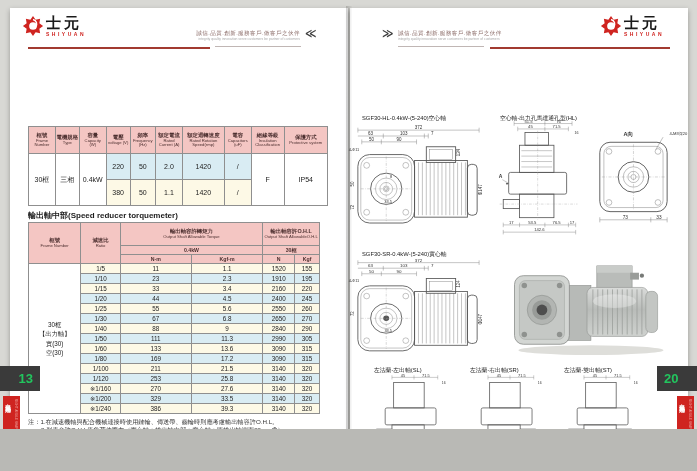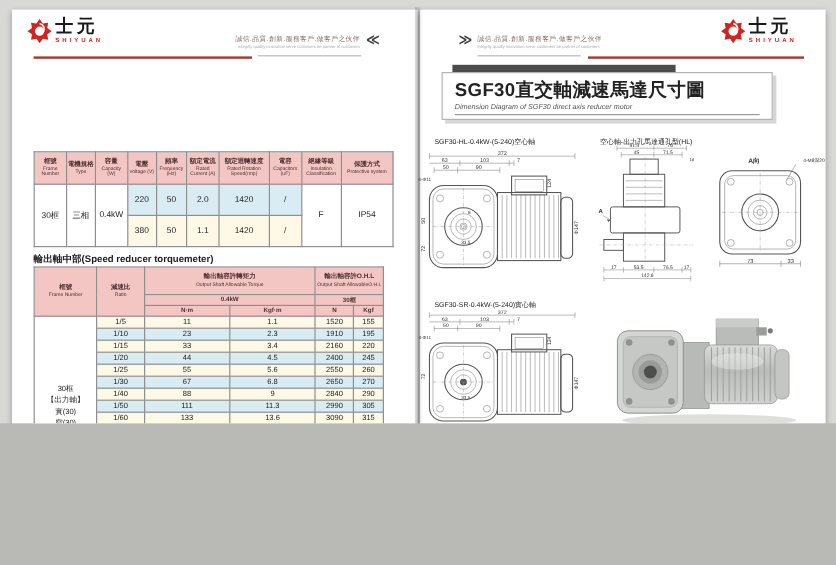--- a/index.html
+++ b/index.html
@@ -1,16 +1,16 @@
 <!DOCTYPE html>
 <html><head>
 <meta charset="utf-8">
 <style>
   html,body{margin:0;padding:0;background:#b9b9b5;}
-  .canvas{position:relative;width:697px;height:353px;background:#d8d8d4;overflow:hidden;
+  .canvas{position:relative;width:697px;height:429px;background:#d8d8d4;overflow:hidden;
           font-family:"Liberation Sans","DejaVu Sans",sans-serif;color:#222;}
   .page{position:absolute;top:8px;width:338px;height:452px;background:#fff;
         box-shadow:0 2px 5px rgba(0,0,0,.3);}
   #page-left{left:10px;} #page-right{left:350px;}
 
   
   .logo{position:absolute;display:flex;align-items:flex-start;gap:2px;}
   .logo .txt{display:flex;flex-direction:column;line-height:1;}
   .logo .cn{font-size:15px;font-weight:bold;letter-spacing:3px;color:#1a1a1a;}
   .logo .en{font-size:5px;font-weight:bold;letter-spacing:2.5px;color:#cf2420;margin-top:2px;}
@@ -46,21 +46,21 @@
   .torq{left:18px;top:214px;width:292px;}
   .torq thead tr:first-child th{height:22px;}
   .torq th.sub{height:8px;font-size:5.2px;}
   .torq tbody td{height:9px;font-size:6.3px;}
   td.framecell{background:#fff !important;font-size:6.2px;line-height:1.5;}
 
   .notes{position:absolute;left:18px;top:410px;font-size:6.2px;color:#333;line-height:8px;}
   .notes .ind{padding-left:13px;}
 
   
-  .tab{position:absolute;width:40px;height:25px;background:#3a3a3a;color:#f97316;
+  .tab{position:absolute;width:40px;height:25px;background:#3a3a3a;color:#22c55e;
        font-weight:bold;font-size:13px;line-height:25px;z-index:5;}
   #tab-left{left:0;top:366px;text-align:right;padding-right:7px;box-sizing:border-box;}
   #tab-right{left:657px;top:366px;text-align:left;padding-left:7px;box-sizing:border-box;}
   .banner{position:absolute;width:17px;height:66px;background:#cf2420;top:396px;z-index:5;
           display:flex;flex-direction:row;justify-content:center;gap:1px;padding-top:3px;box-sizing:border-box;}
   .banner .cnv{writing-mode:vertical-rl;font-size:5.5px;color:#fff;letter-spacing:.5px;}
   .banner .env{writing-mode:vertical-rl;font-size:2.8px;color:#f3b7b3;letter-spacing:.2px;}
   #banner-left{left:3px;} #banner-right{left:677px;}
 
   
@@ -365,24 +365,20 @@
           <circle cx="12" cy="12" r="4.2" fill="#fff"></circle>
           <path d="M12 5c4 1 5 5 3 8" stroke="#fff" stroke-width="1.6" fill="none"></path>
         </svg>
       </span>
       <span class="txt">
         <span class="cn">士元</span>
         <span class="en">SHIYUAN</span>
       </span>
     </div>
 
-    <div class="title-box" style="left:18px;top:52px;width:254px;">
-      <div class="title">SGF30直交軸減速馬達尺寸圖</div>
-      <div class="subtitle">Dimension Diagram of SGF30 direct axis reducer motor</div>
-    </div>
 
     <div class="dlabel" style="left:12px;top:106px;">SGF30-HL-0.4kW-(5-240)空心軸</div>
     <div class="dlabel" style="left:150px;top:106px;">空心軸-出力孔馬達通孔型(HL)</div>
 
     <svg class="draw" style="left:2px;top:114px;" width="132" height="116" viewBox="0 0 135 112">
       <g class="dim">
         <line x1="6" y1="5" x2="130" y2="5"></line>
           <line x1="6" y1="2.5" x2="6" y2="7.5"></line>
           <line x1="130" y1="2.5" x2="130" y2="7.5"></line>
         <text x="68" y="4">372</text>

